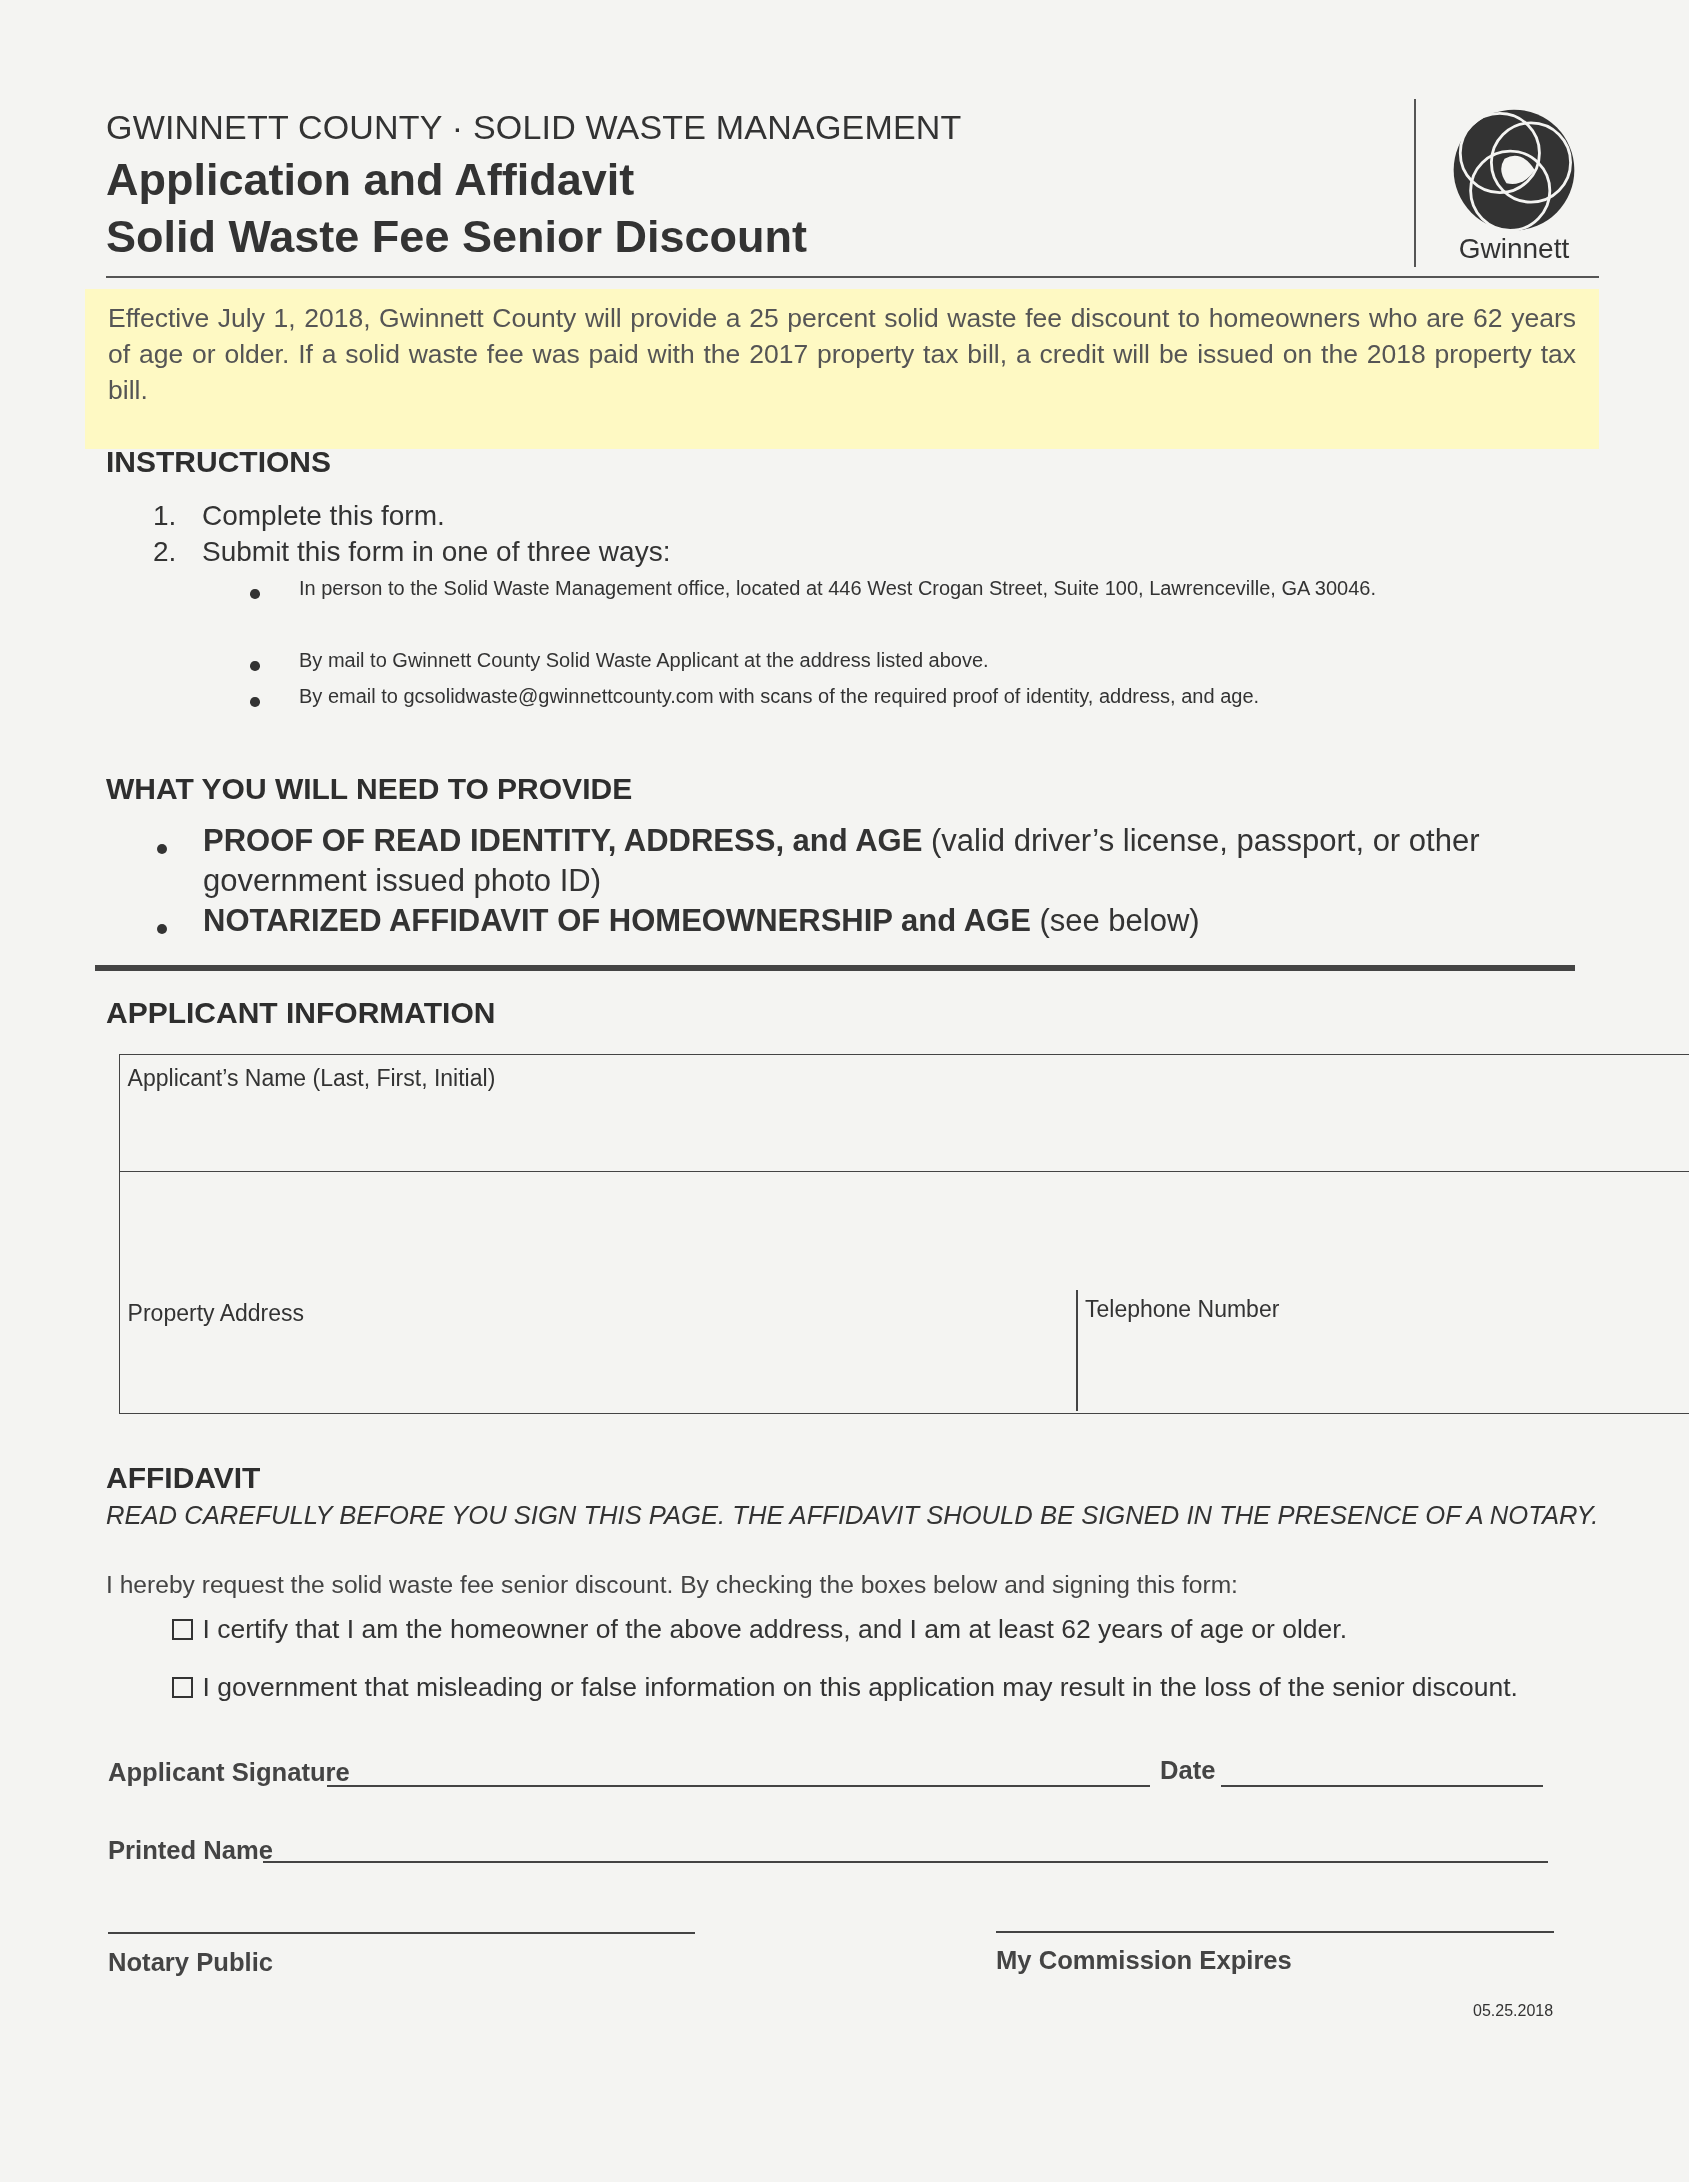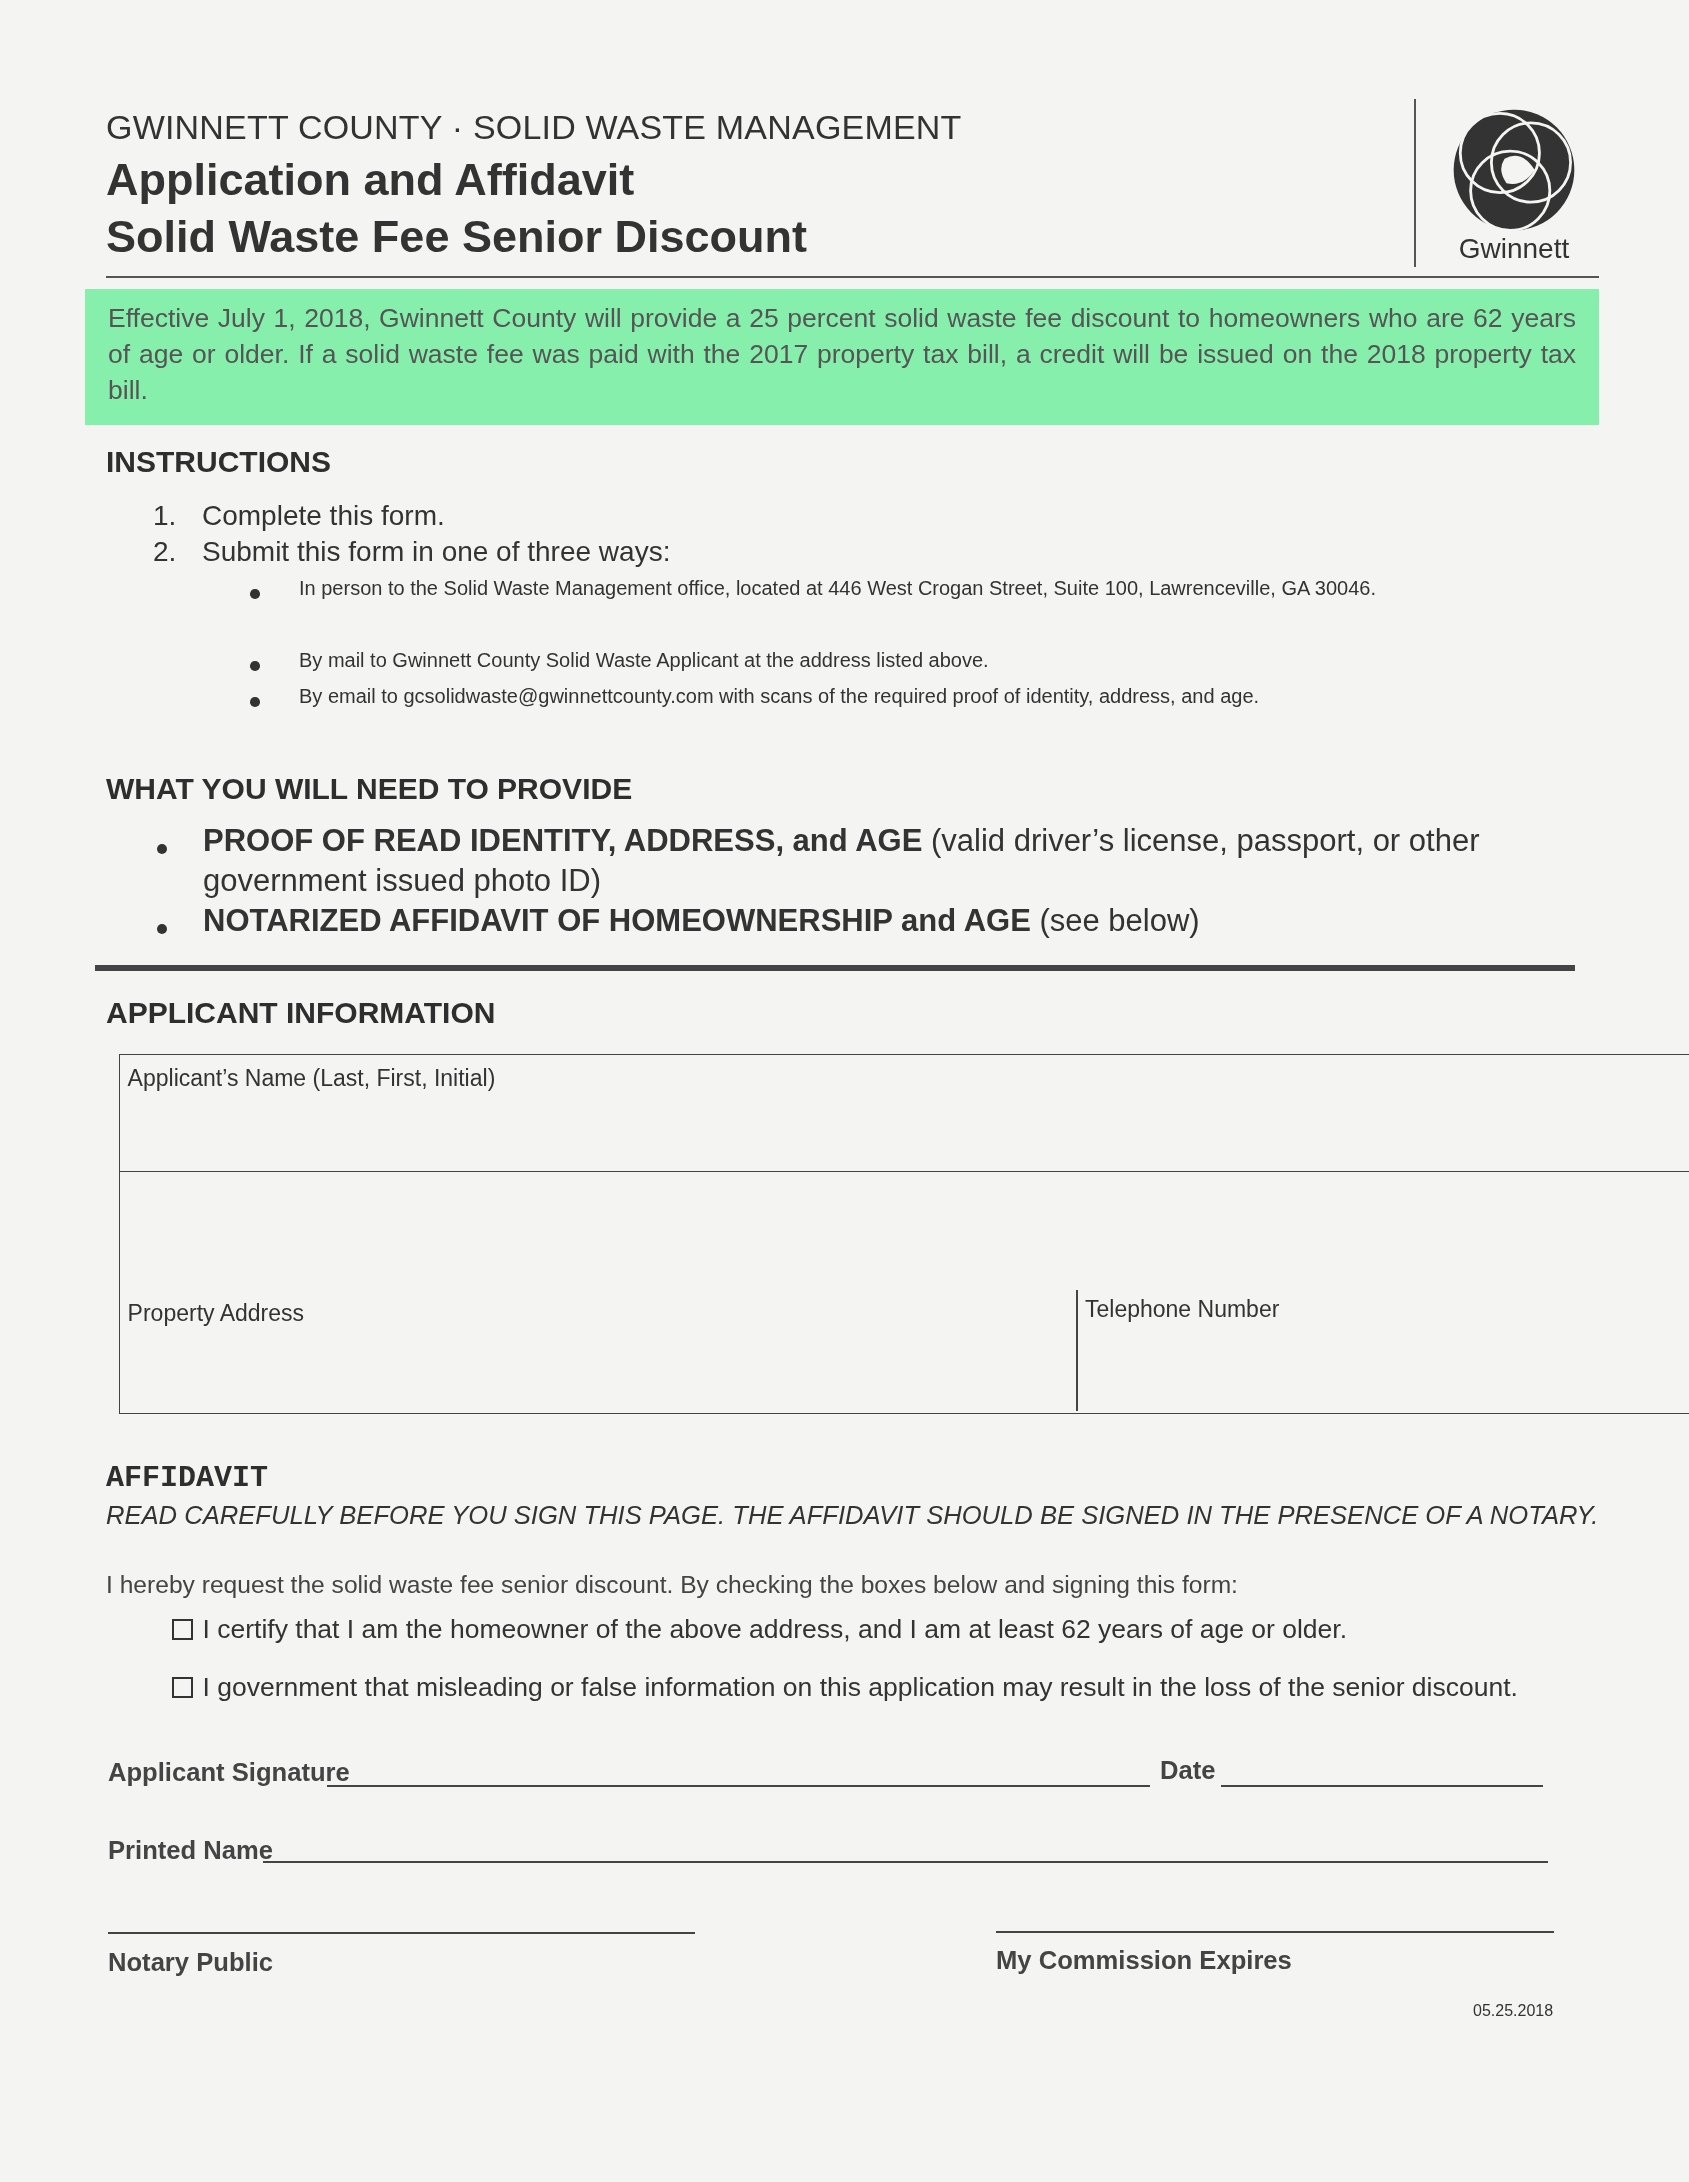--- a/index.html
+++ b/index.html
@@ -15,21 +15,21 @@
 
   
   .hdr-sub { left: 106px; top: 108px; font-size: 34px; letter-spacing: 0.2px; color: #333; font-weight: 400; }
   .hdr-title { left: 106px; top: 151px; font-size: 45px; font-weight: 700; color: #333; line-height: 57px; }
   .hdr-vline { left: 1414px; top: 99px; width: 1.9px; height: 168px; background: #555; }
   .hdr-hline { left: 106px; top: 276px; width: 1493px; height: 1.9px; background: #555; }
   .logo { left: 1448px; top: 104px; width: 132px; height: 132px; }
   .logo-text { left: 1448px; top: 233px; width: 132px; text-align: center; font-size: 28px; color: #333; }
 
   
-  .banner { left: 85px; top: 289px; width: 1514px; height: 136px; background: #86efac; }
+  .banner { left: 85px; top: 289px; width: 1514px; height: 160px; background: #fef9c3; }
   .banner p { margin: 0; padding: 11.4px 23px 0 23px; font-size: 26.5px; line-height: 36px; color: #555; text-align: justify; text-align-last: left; }
 
   
   .sec-h { left: 106px; font-size: 30px; font-weight: 700; color: #2e2e2e; }
   .ol-item { position: absolute; left: 153px; font-size: 28px; color: #333; }
   .ol-item .n { display: inline-block; width: 49px; }
   .bullet { position: absolute; left: 250px; width: 9.5px; height: 9.5px; border-radius: 50%; background: #333; }
   .btxt { position: absolute; left: 299px; width: 1268px; font-size: 20px; line-height: 36px; color: #333; }
 
   .provide-bullet { position: absolute; left: 157px; width: 10.4px; height: 10.4px; border-radius: 50%; background: #333; }
@@ -118,21 +118,21 @@
   </div>
   <div class="row row3">
     <div class="cell-label" style="top:9.5px;">Property Address</div>
     <input class="cell-input" style="right: 502px;" type="text" value="">
     <div class="vsplit"></div>
     <div class="cell-label" style="left:965px; top:5.7px;">Telephone Number</div>
     <input class="cell-input" style="left: 965px;" type="text" value="">
   </div>
 </div>
 
-<div class="abs sec-h" style="top:1461px;font-family:Liberation Mono, monospace;">AFFIDAVIT</div>
+<div class="abs sec-h" style="top:1461px;">AFFIDAVIT</div>
 <div class="abs aff-warn">READ CAREFULLY BEFORE YOU SIGN THIS PAGE. THE AFFIDAVIT SHOULD BE SIGNED IN THE PRESENCE OF A NOTARY.</div>
 <div class="abs aff-intro">I hereby request the solid waste fee senior discount. By checking the boxes below and signing this form:</div>
 <div class="chk-row" style="top:1614px;">
   <div class="chk"></div>
   <span>I certify that I am the homeowner of the above address, and I am at least 62 years of age or older.</span>
 </div>
 <div class="chk-row" style="top:1672px;">
   <div class="chk"></div>
   <span>I government that misleading or false information on this application may result in the loss of the senior discount.</span>
 </div>

